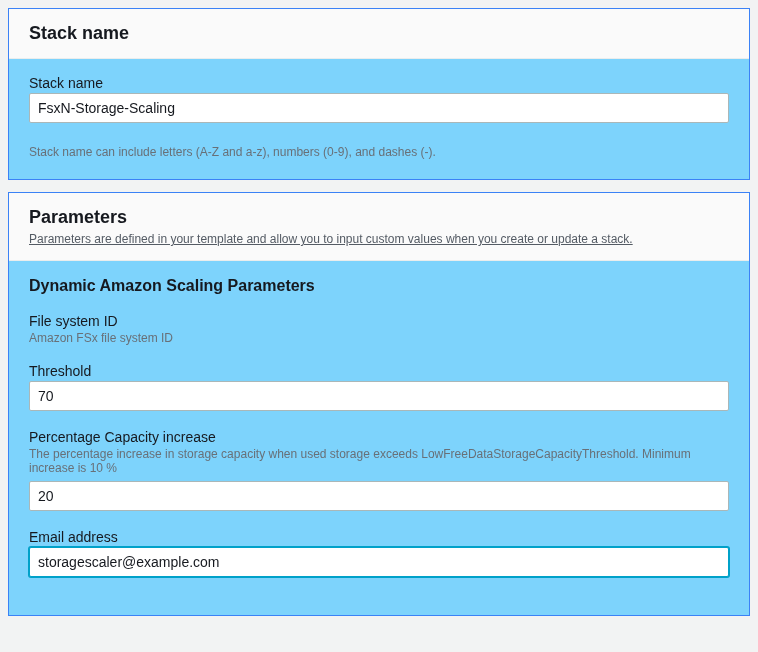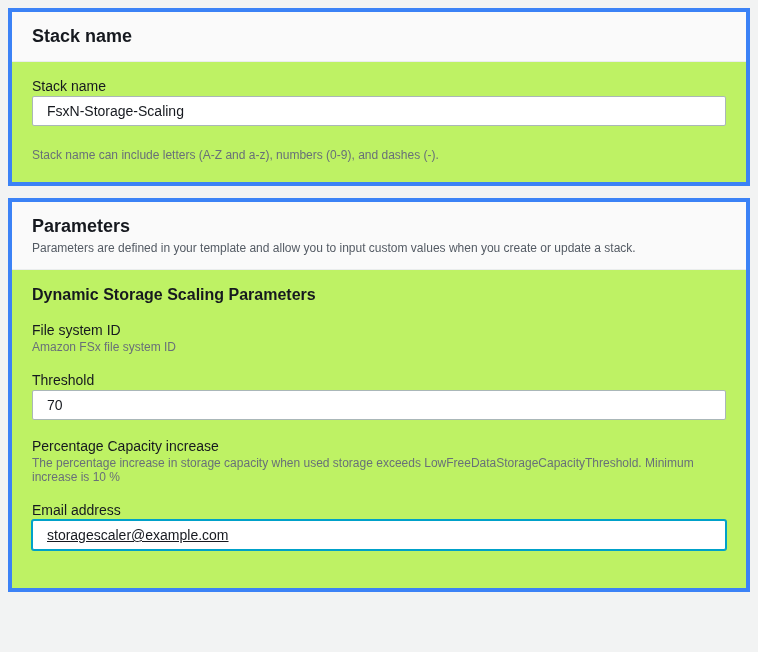--- a/index.html
+++ b/index.html
@@ -4,38 +4,39 @@
   <style>
     * { box-sizing: border-box; margin: 0; padding: 0; }
     body {
       font-family: "Amazon Ember", "Helvetica Neue", Arial, sans-serif;
       background: #f2f3f3;
       padding: 8px;
       font-size: 14px;
       color: #16191f;
     }
     .panel {
-      background: #bef264;
-      border: 4px solid #3b82f6;
+      background: #7dd3fc;
+      border: 1px solid #3b82f6;
       margin-bottom: 12px;
     }
     .panel-header {
       background: #fafafa;
       padding: 14px 20px 14px 20px;
       border-bottom: 1px solid #eaeded;
     }
     .panel-header h2 {
       font-size: 18px;
       font-weight: 700;
       color: #16191f;
     }
     .panel-header .sub {
       font-size: 12px;
       color: #545b64;
       margin-top: 4px;
+      text-decoration: underline;
     }
     .panel-body {
       padding: 16px 20px 20px 20px;
     }
     .section-title {
       font-size: 16px;
       font-weight: 700;
       margin-bottom: 18px;
     }
     .field {
@@ -47,31 +48,30 @@
       color: #16191f;
       margin-bottom: 2px;
     }
     .field-desc {
       font-size: 12px;
       color: #687078;
       margin-bottom: 6px;
     }
     .text-input {
       width: 100%;
-      padding: 6px 14px;
+      padding: 6px 8px;
       font-size: 14px;
       border: 1px solid #aab7b8;
       border-radius: 2px;
       color: #16191f;
       font-family: inherit;
     }
     .text-input.focused {
       border-color: #00a1c9;
       box-shadow: 0 0 0 1px #00a1c9;
-      text-decoration: underline;
     }
     .hint {
       font-size: 12px;
       color: #687078;
       margin-top: 22px;
     }
   </style>
 </head>
 <body>
 
@@ -87,35 +87,36 @@
     </div>
   </div>
 </div>
 
 <div class="panel">
   <div class="panel-header">
     <h2>Parameters</h2>
     <div class="sub">Parameters are defined in your template and allow you to input custom values when you create or update a stack.</div>
   </div>
   <div class="panel-body">
-    <div class="section-title">Dynamic Storage Scaling Parameters</div>
+    <div class="section-title">Dynamic Amazon Scaling Parameters</div>
 
     <div class="field">
       <div class="field-label">File system ID</div>
       <div class="field-desc">Amazon FSx file system ID</div>
     </div>
 
     <div class="field">
       <div class="field-label">Threshold</div>
       <input type="text" class="text-input" value="70" style="">
     </div>
 
     <div class="field">
       <div class="field-label">Percentage Capacity increase</div>
       <div class="field-desc">The percentage increase in storage capacity when used storage exceeds LowFreeDataStorageCapacityThreshold. Minimum increase is 10 %</div>
+      <input type="text" class="text-input" value="20" style="">
     </div>
 
     <div class="field">
       <div class="field-label">Email address</div>
       <input type="text" class="text-input focused" value="storagescaler@example.com" style="">
     </div>
 
   </div>
 </div>
 

